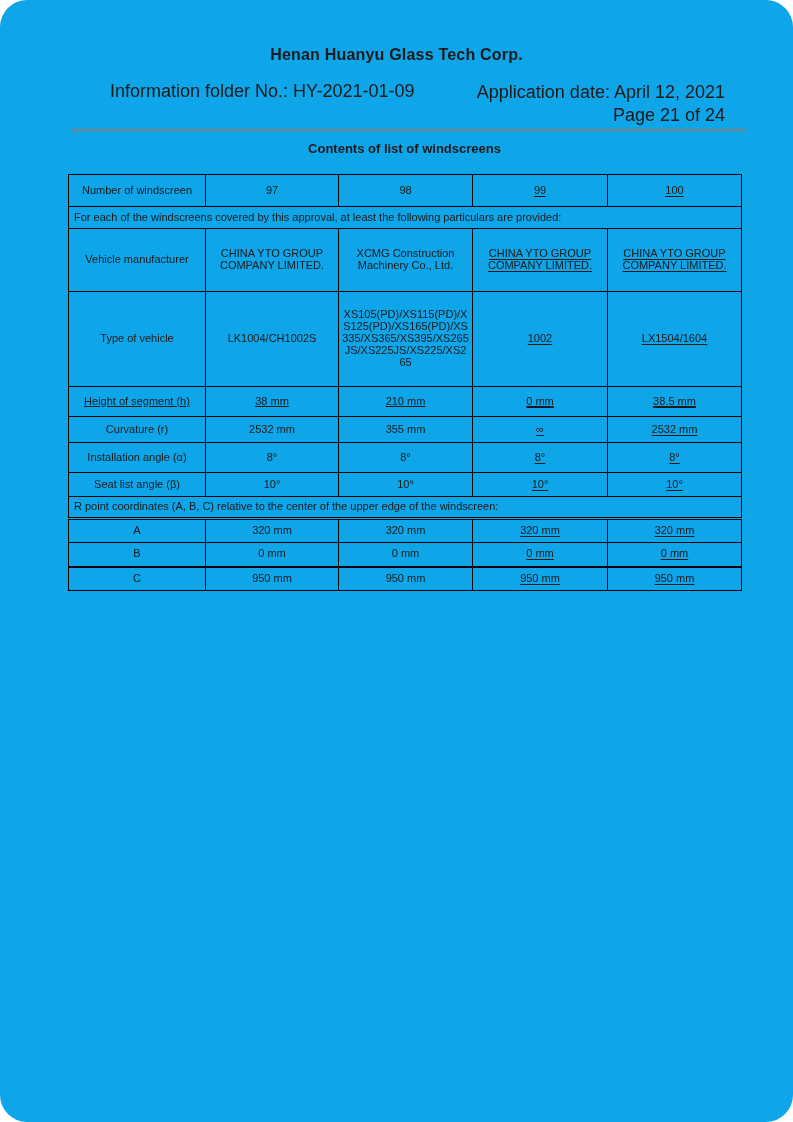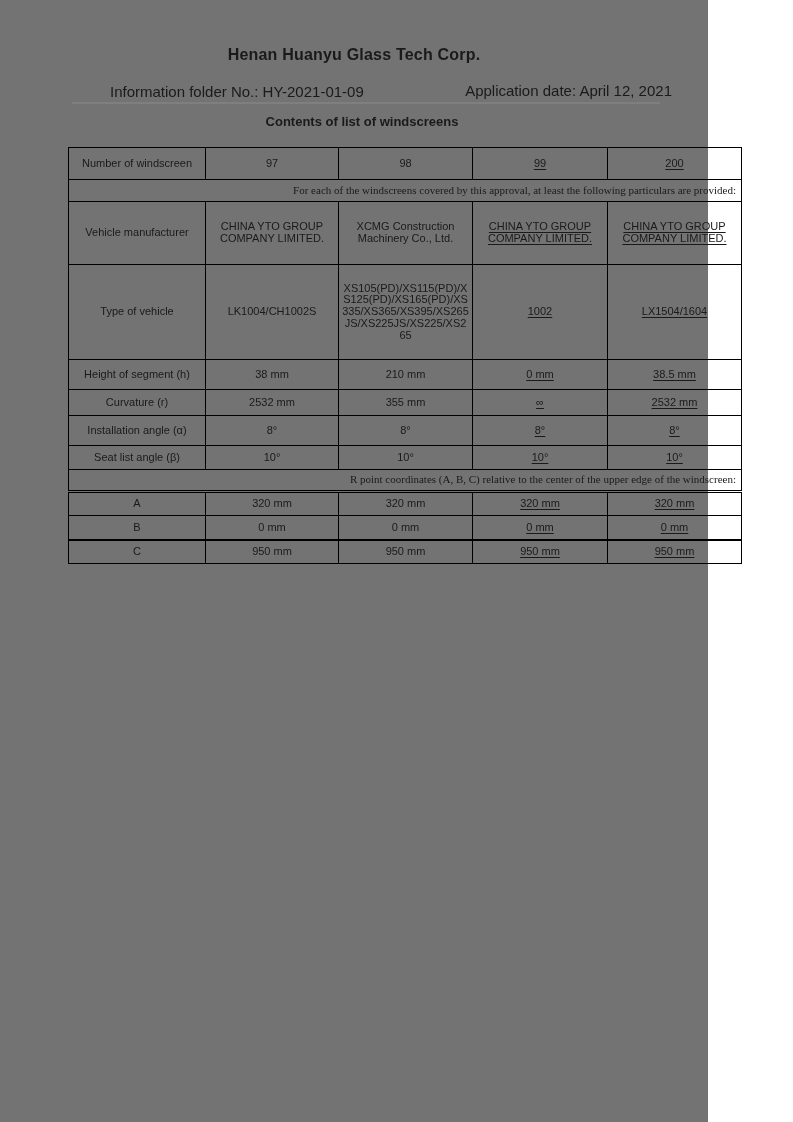--- a/index.html
+++ b/index.html
@@ -6,37 +6,38 @@
   html, body { background: #ffffff; }
   body {
     width: 793px;
     height: 1122px;
     font-family: "Liberation Sans", "DejaVu Sans", sans-serif;
     color: #1a1a1a;
     overflow: hidden;
   }
   .page {
     position: relative;
-    width: 708px;
+    width: 793px;
     height: 1122px;
-    background: #737373;
+    background: #0ea5e9;
+    border-radius: 27px;
   }
   .company-title {
     padding-top: 46px;
     text-align: center;
     font-size: 16px;
     font-weight: bold;
     letter-spacing: 0.2px;
   }
   .meta-row {
     display: flex;
     justify-content: space-between;
-    align-items: flex-end;
-    margin: 17px 36px 0 110px;
-    font-size: 15px;
+    align-items: flex-start;
+    margin: 17px 68px 0 110px;
+    font-size: 18px;
   }
   .meta-right {
     text-align: right;
     line-height: 1.28;
   }
   .header-rule {
     height: 0;
     border-top: 2px solid #7f7f7f;
     margin: 2px 48px 0 72px;
   }
@@ -61,56 +62,56 @@
     font-size: 11px;
     line-height: 1.08;
   }
   table.ws td {
     border: 1px solid #000000;
     text-align: center;
     vertical-align: middle;
     padding: 1px 3px;
   }
   table.ws td.note-cell {
-    text-align: right;
+    text-align: left;
     padding: 2px 5px;
-    font-family: Liberation Serif, serif;
   }
   
   table.ws tr.vals td:nth-child(4),
   table.ws tr.vals td:nth-child(5) {
     text-decoration: underline;
     text-underline-offset: 2px;
   }
   table.ws td.break-all { word-break: break-all; }
   tr.h-num   { height: 32px; }
   tr.h-note  { height: 22px; }
   tr.h-manu  { height: 63px; }
   tr.h-type  { height: 95px; }
   tr.h-cat   { height: 30px; }
   tr.h-area  { height: 26px; }
-  tr.h-seg   { height: 30px; }
+  tr.h-seg   { height: 30px; text-decoration: underline; }
   tr.h-curv  { height: 26px; }
   tr.h-inst  { height: 30px; }
   tr.h-seat  { height: 24px; }
   tr.h-coord { height: 24px; }
   tr.dbl-top td   { border-top: 3px double #000000; }
   tr.thick-top td { border-top: 2px solid #000000; }
 </style>
 </head>
 <body>
 
 <div class="page">
 
   <div class="company-title">Henan Huanyu Glass Tech Corp.</div>
 
   <div class="meta-row">
     <div class="meta-left">Information folder No.: HY-2021-01-09</div>
     <div class="meta-right">
       <div>Application date: April 12, 2021</div>
+      <div>Page 21 of 24</div>
     </div>
   </div>
 
   <div class="header-rule"></div>
 
   <div class="appendix-subtitle">Contents of list of windscreens</div>
 
   <table class="ws">
     <colgroup>
       <col style="width:137px">
@@ -118,21 +119,21 @@
         <col style="width:134px">
         <col style="width:135px">
         <col style="width:134px">
     </colgroup>
     <tbody>
       <tr class="vals h-num">
         <td>Number of windscreen</td>
         <td>97</td>
         <td>98</td>
         <td>99</td>
-        <td>200</td>
+        <td>100</td>
       </tr>
       <tr class="h-note">
         <td class="note-cell" colspan="5">For each of the windscreens covered by this approval, at least the following particulars are provided:</td>
       </tr>
       <tr class="vals h-manu">
         <td>Vehicle manufacturer</td>
         <td>CHINA YTO GROUP COMPANY LIMITED.</td>
         <td>XCMG Construction Machinery Co., Ltd.</td>
         <td>CHINA YTO GROUP COMPANY LIMITED.</td>
         <td>CHINA YTO GROUP COMPANY LIMITED.</td>

